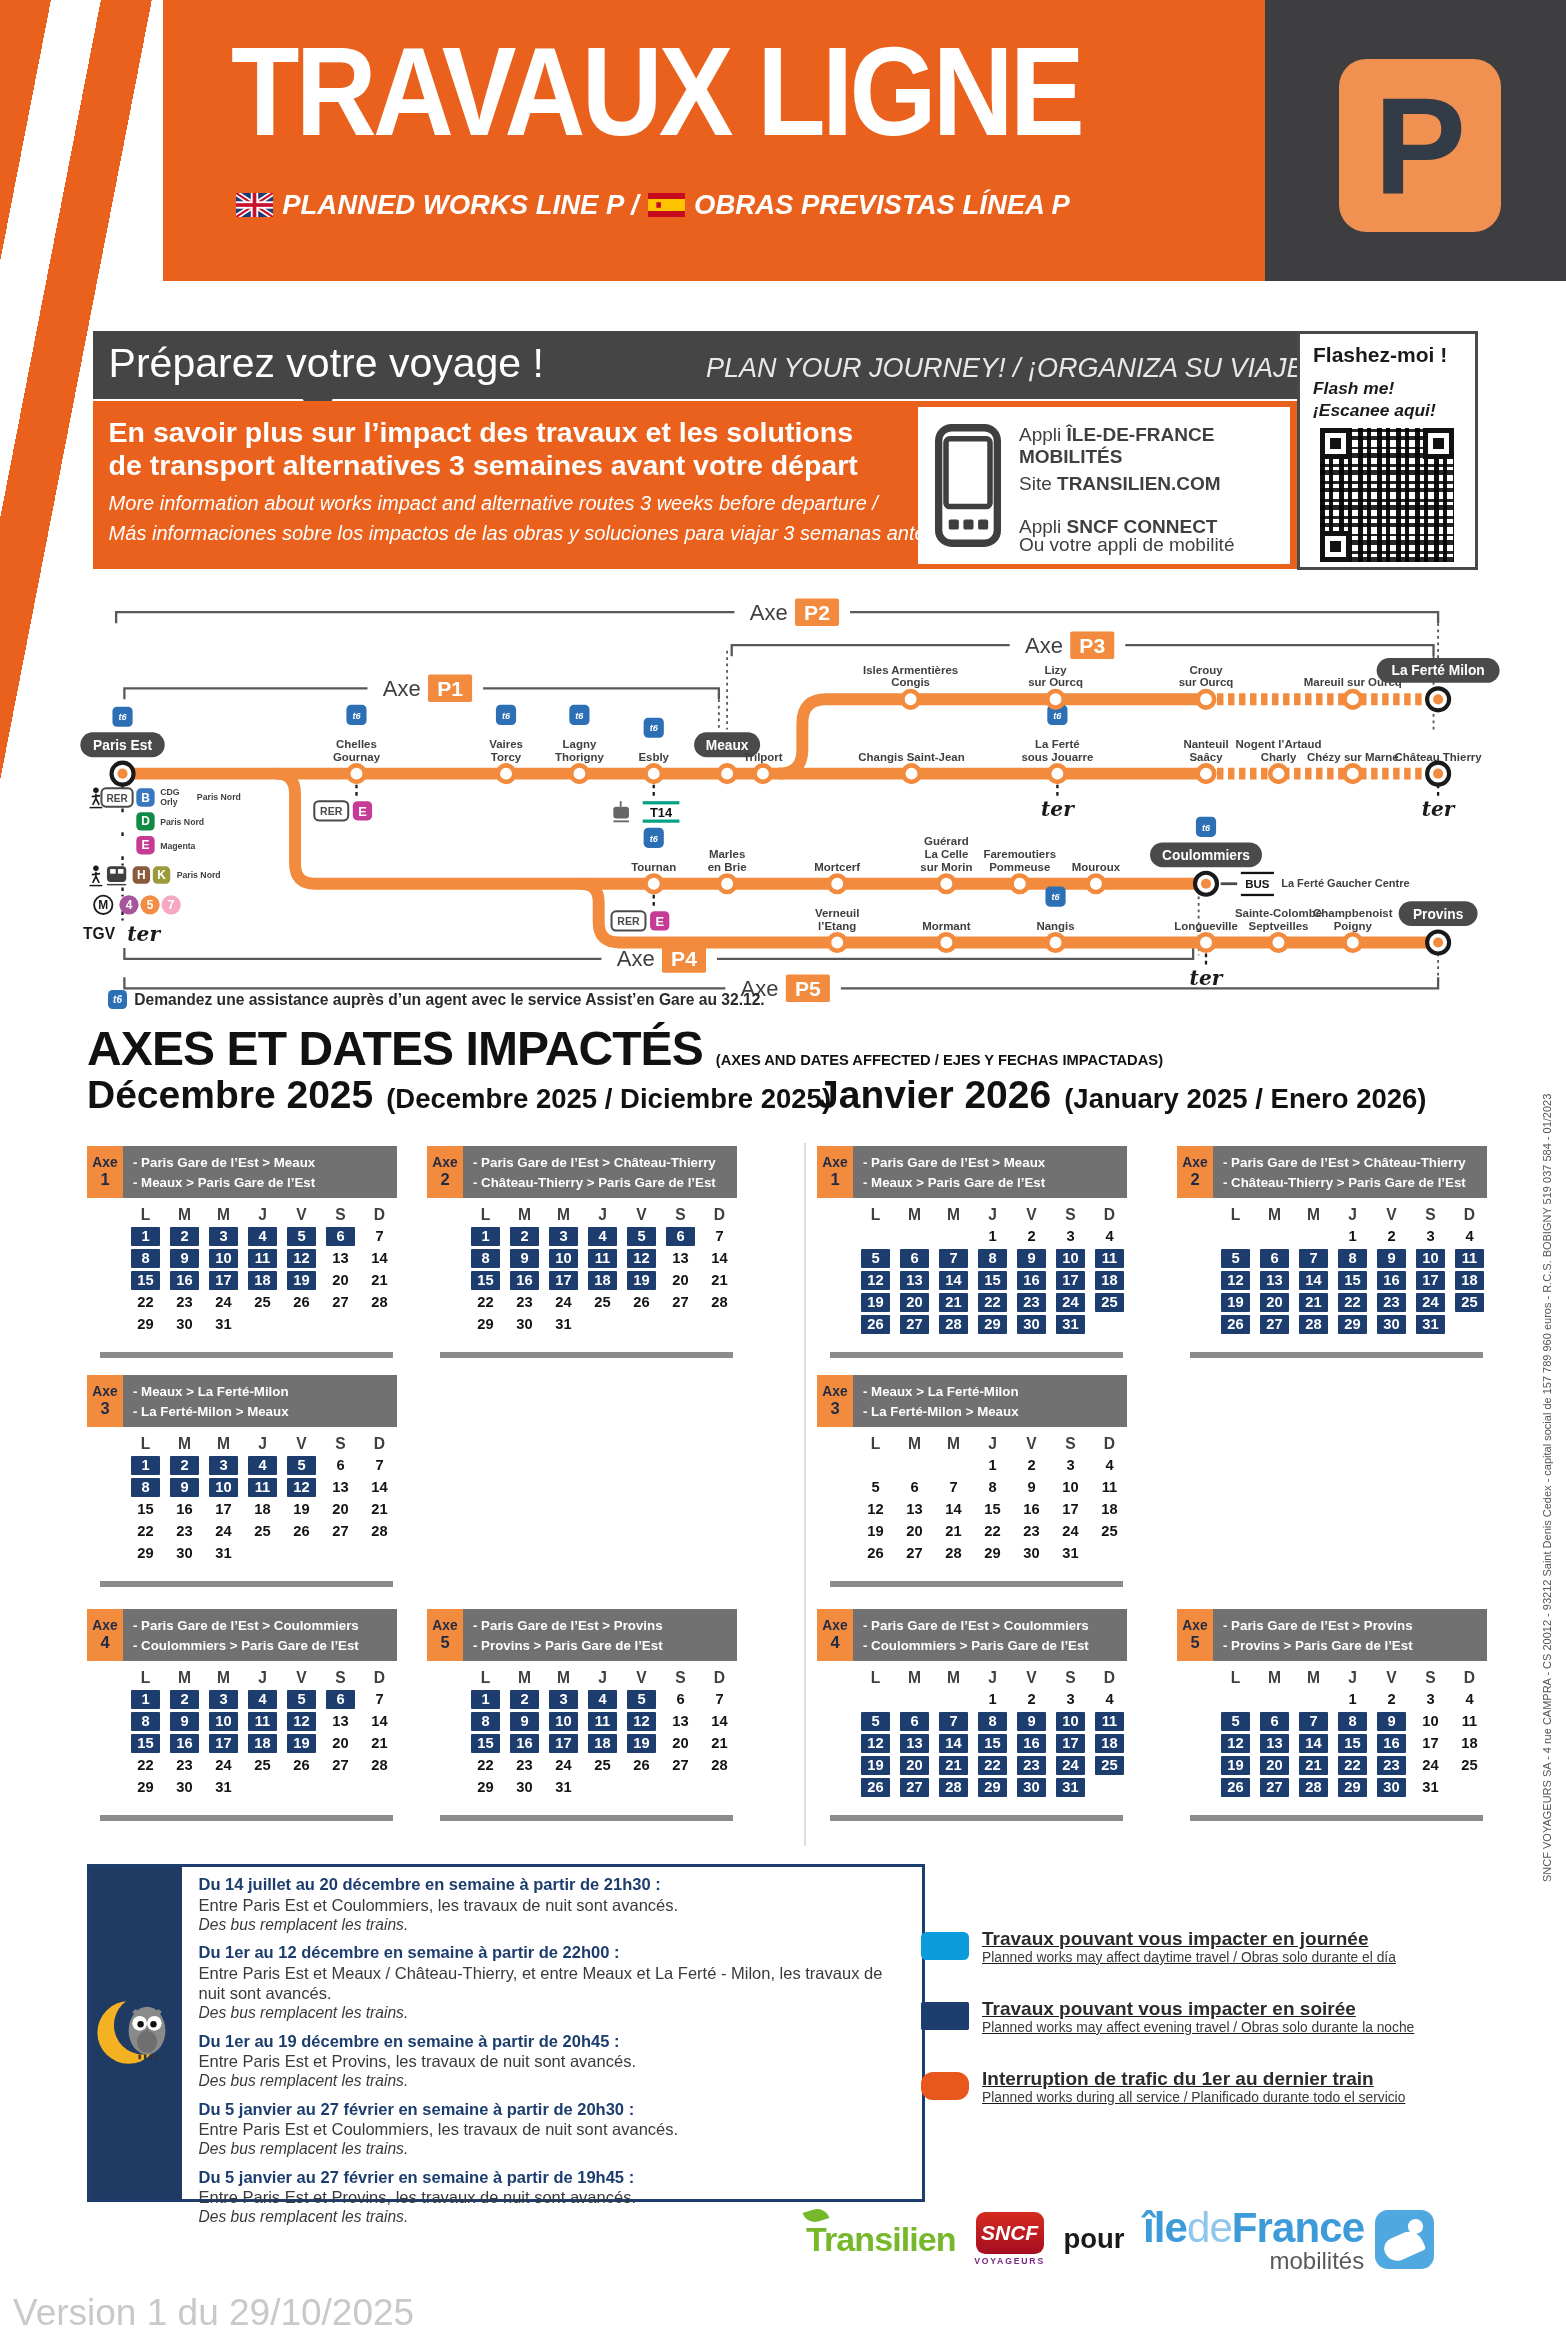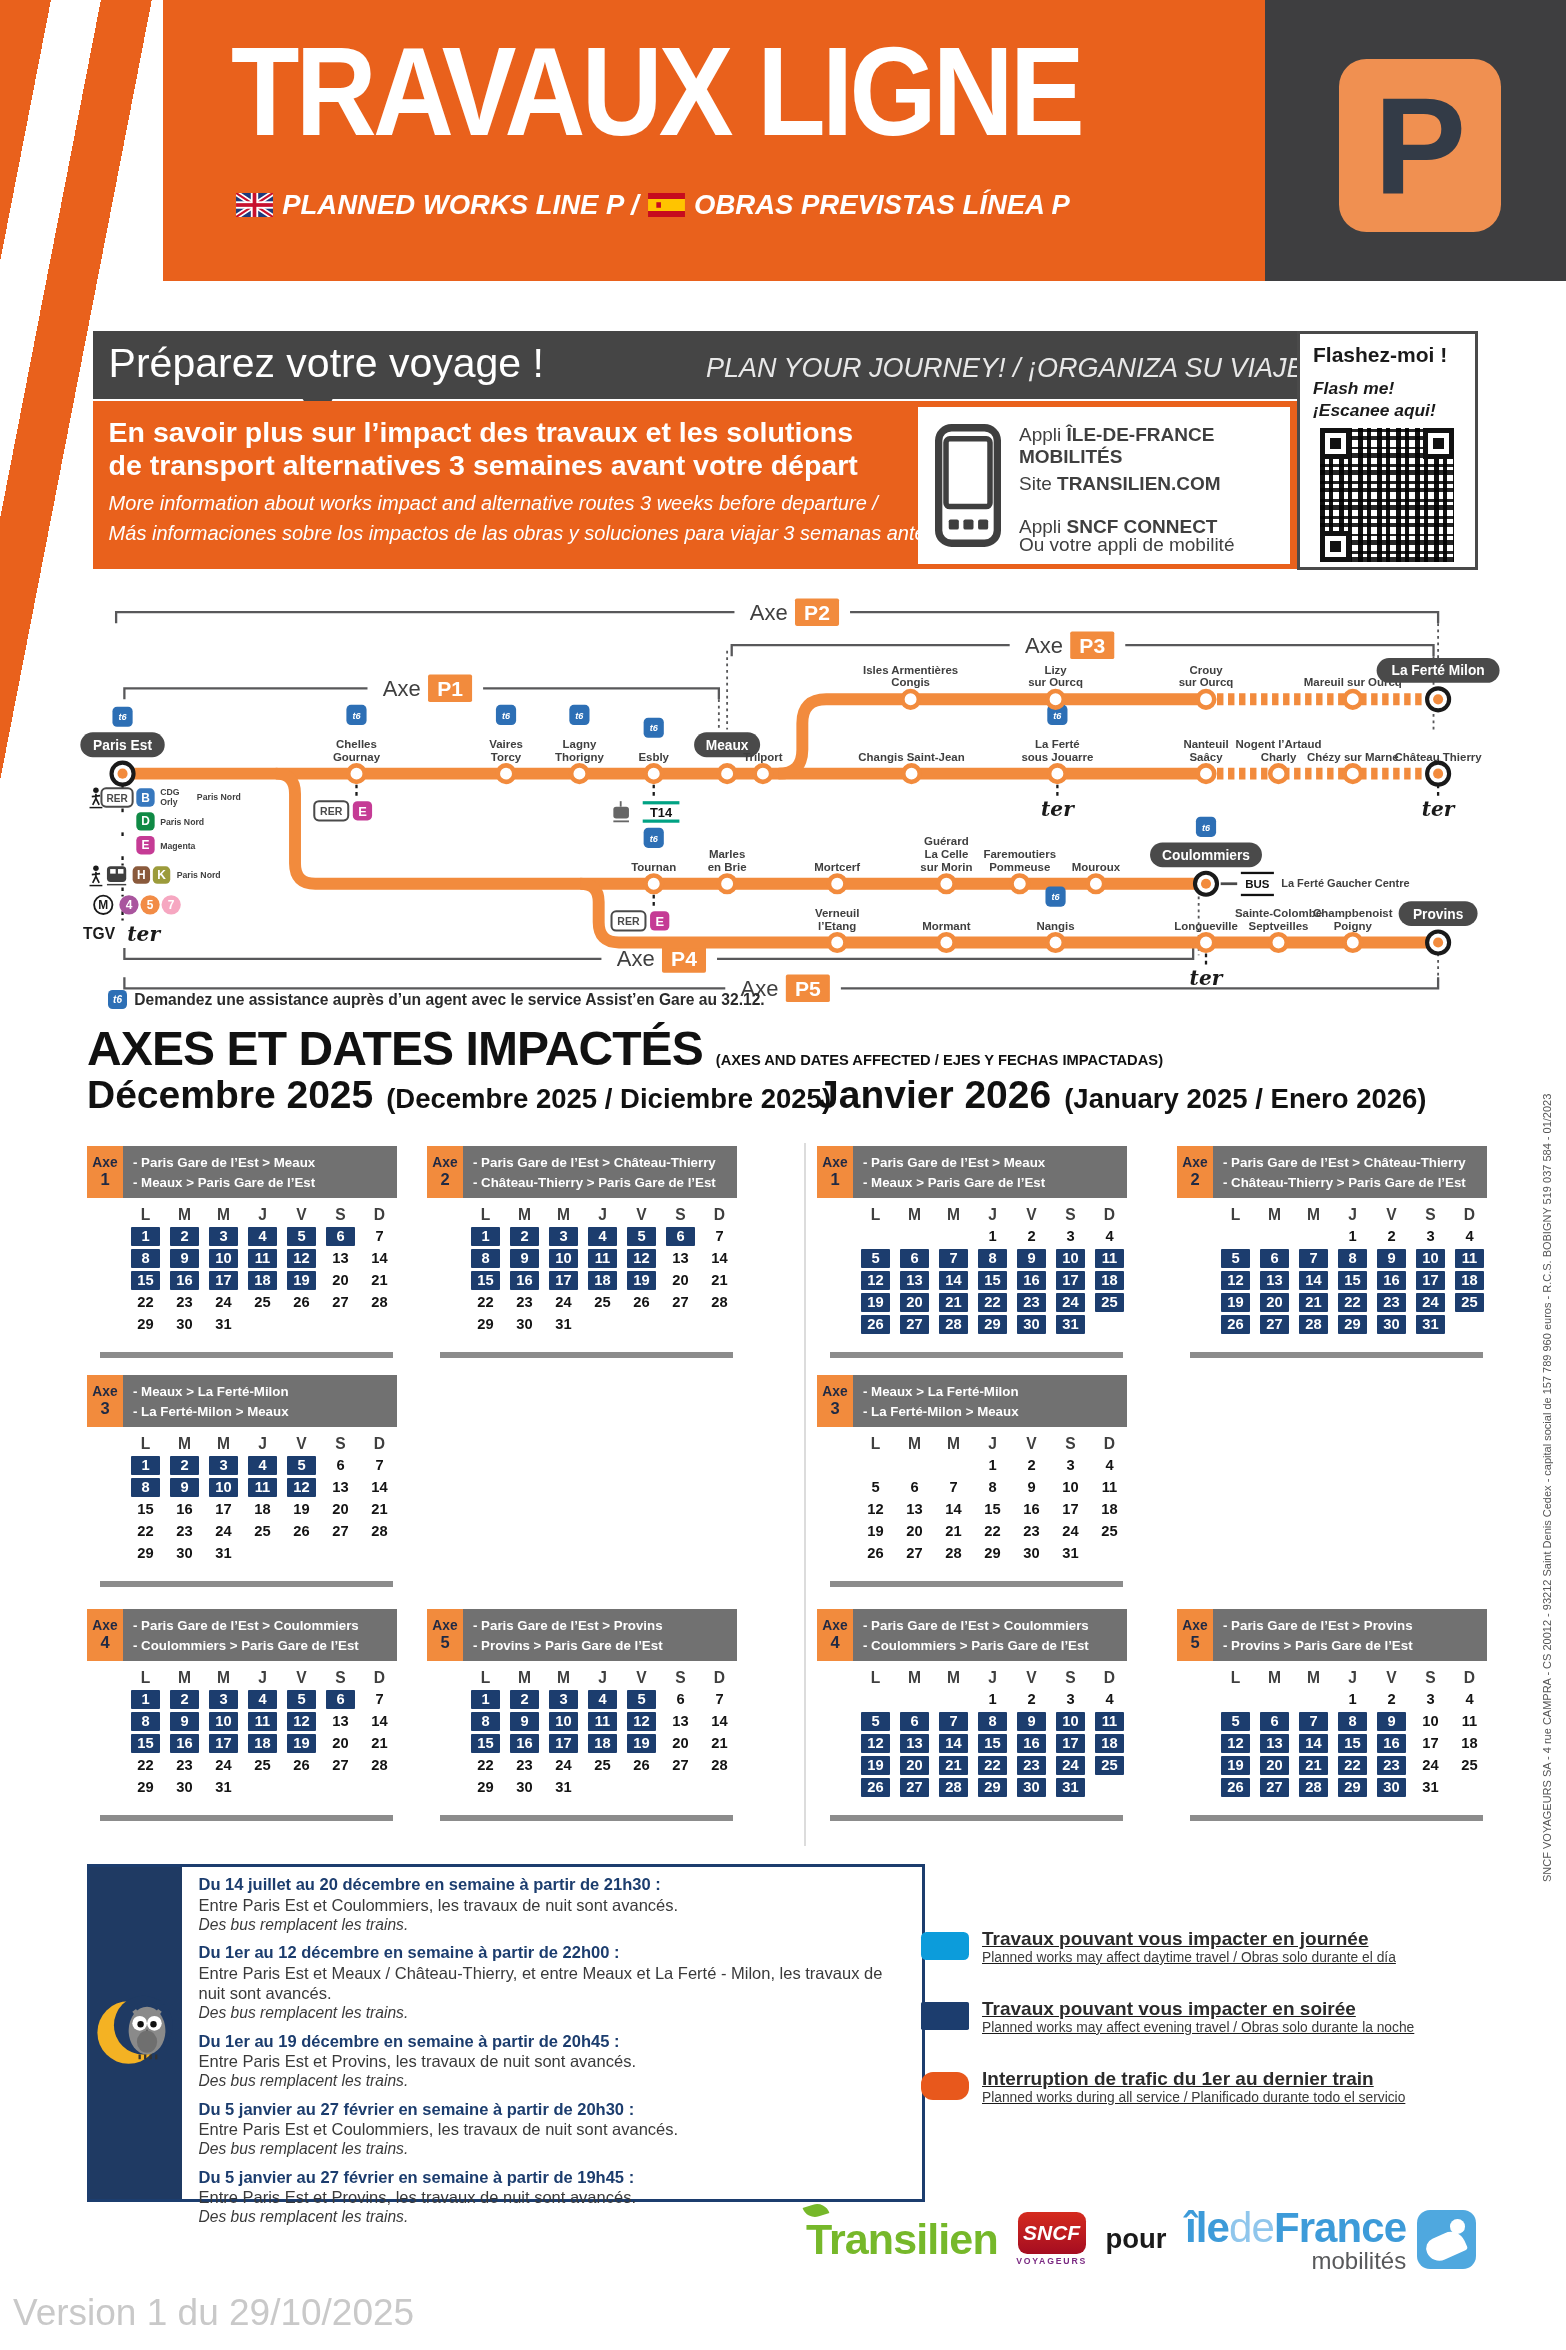--- a/index.html
+++ b/index.html
@@ -80,21 +80,21 @@
 
   
   #legend{left:921px;top:1928px;width:606px;}
   .lg-item{position:absolute;left:0;display:flex;gap:13px;text-decoration:underline;}
   .lg-chip{width:48px;height:28.5px;flex:0 0 48px;margin-top:3.7px;}
   .lg-t{font-size:19px;font-weight:700;color:#2B2B2B;line-height:1.15;}
   .lg-s{font-size:13.8px;color:#3A3A3A;}
 
   
   #footer{left:806px;top:2204px;display:flex;align-items:center;gap:18.4px;}
-  #tr-logo{font-size:43px;font-weight:700;color:#76B82A;letter-spacing:-0.9px;position:relative;text-align:center;}
+  #tr-logo{font-size:34px;font-weight:700;color:#76B82A;letter-spacing:-0.9px;position:relative;text-align:center;}
   #tr-leaf{position:absolute;left:-1.8px;top:-11px;width:24px;height:13px;background:#76B82A;border-radius:0 13px 0 13px;transform:rotate(-18deg);}
   #sncf{display:flex;flex-direction:column;align-items:center;gap:1.8px;}
   #sncf-box{width:68px;height:42px;border-radius:9.2px;background:linear-gradient(#D52B1E,#A50D21);display:flex;align-items:center;justify-content:center;color:#fff;font-weight:800;font-style:italic;font-size:21px;}
   #sncf-v{font-size:8.7px;letter-spacing:1.8px;color:#7A2982;font-weight:700;}
   #pour{font-size:27.5px;font-weight:800;color:#1a1a1a;}
   #idfm-logo{display:flex;align-items:center;gap:11px;}
   #idfm-text .l1{font-size:42px;font-weight:800;color:#3D9BD9;letter-spacing:-0.9px;white-space:nowrap;}
   #idfm-text .l1 .lite{font-weight:400;color:#8FC6EC;}
   #idfm-text .l2{text-align:right;font-size:24px;color:#58595B;margin-top:-5.5px;}
   #idfm-icon{width:59px;height:59px;border-radius:13px;background:#4FA8DF;position:relative;}

